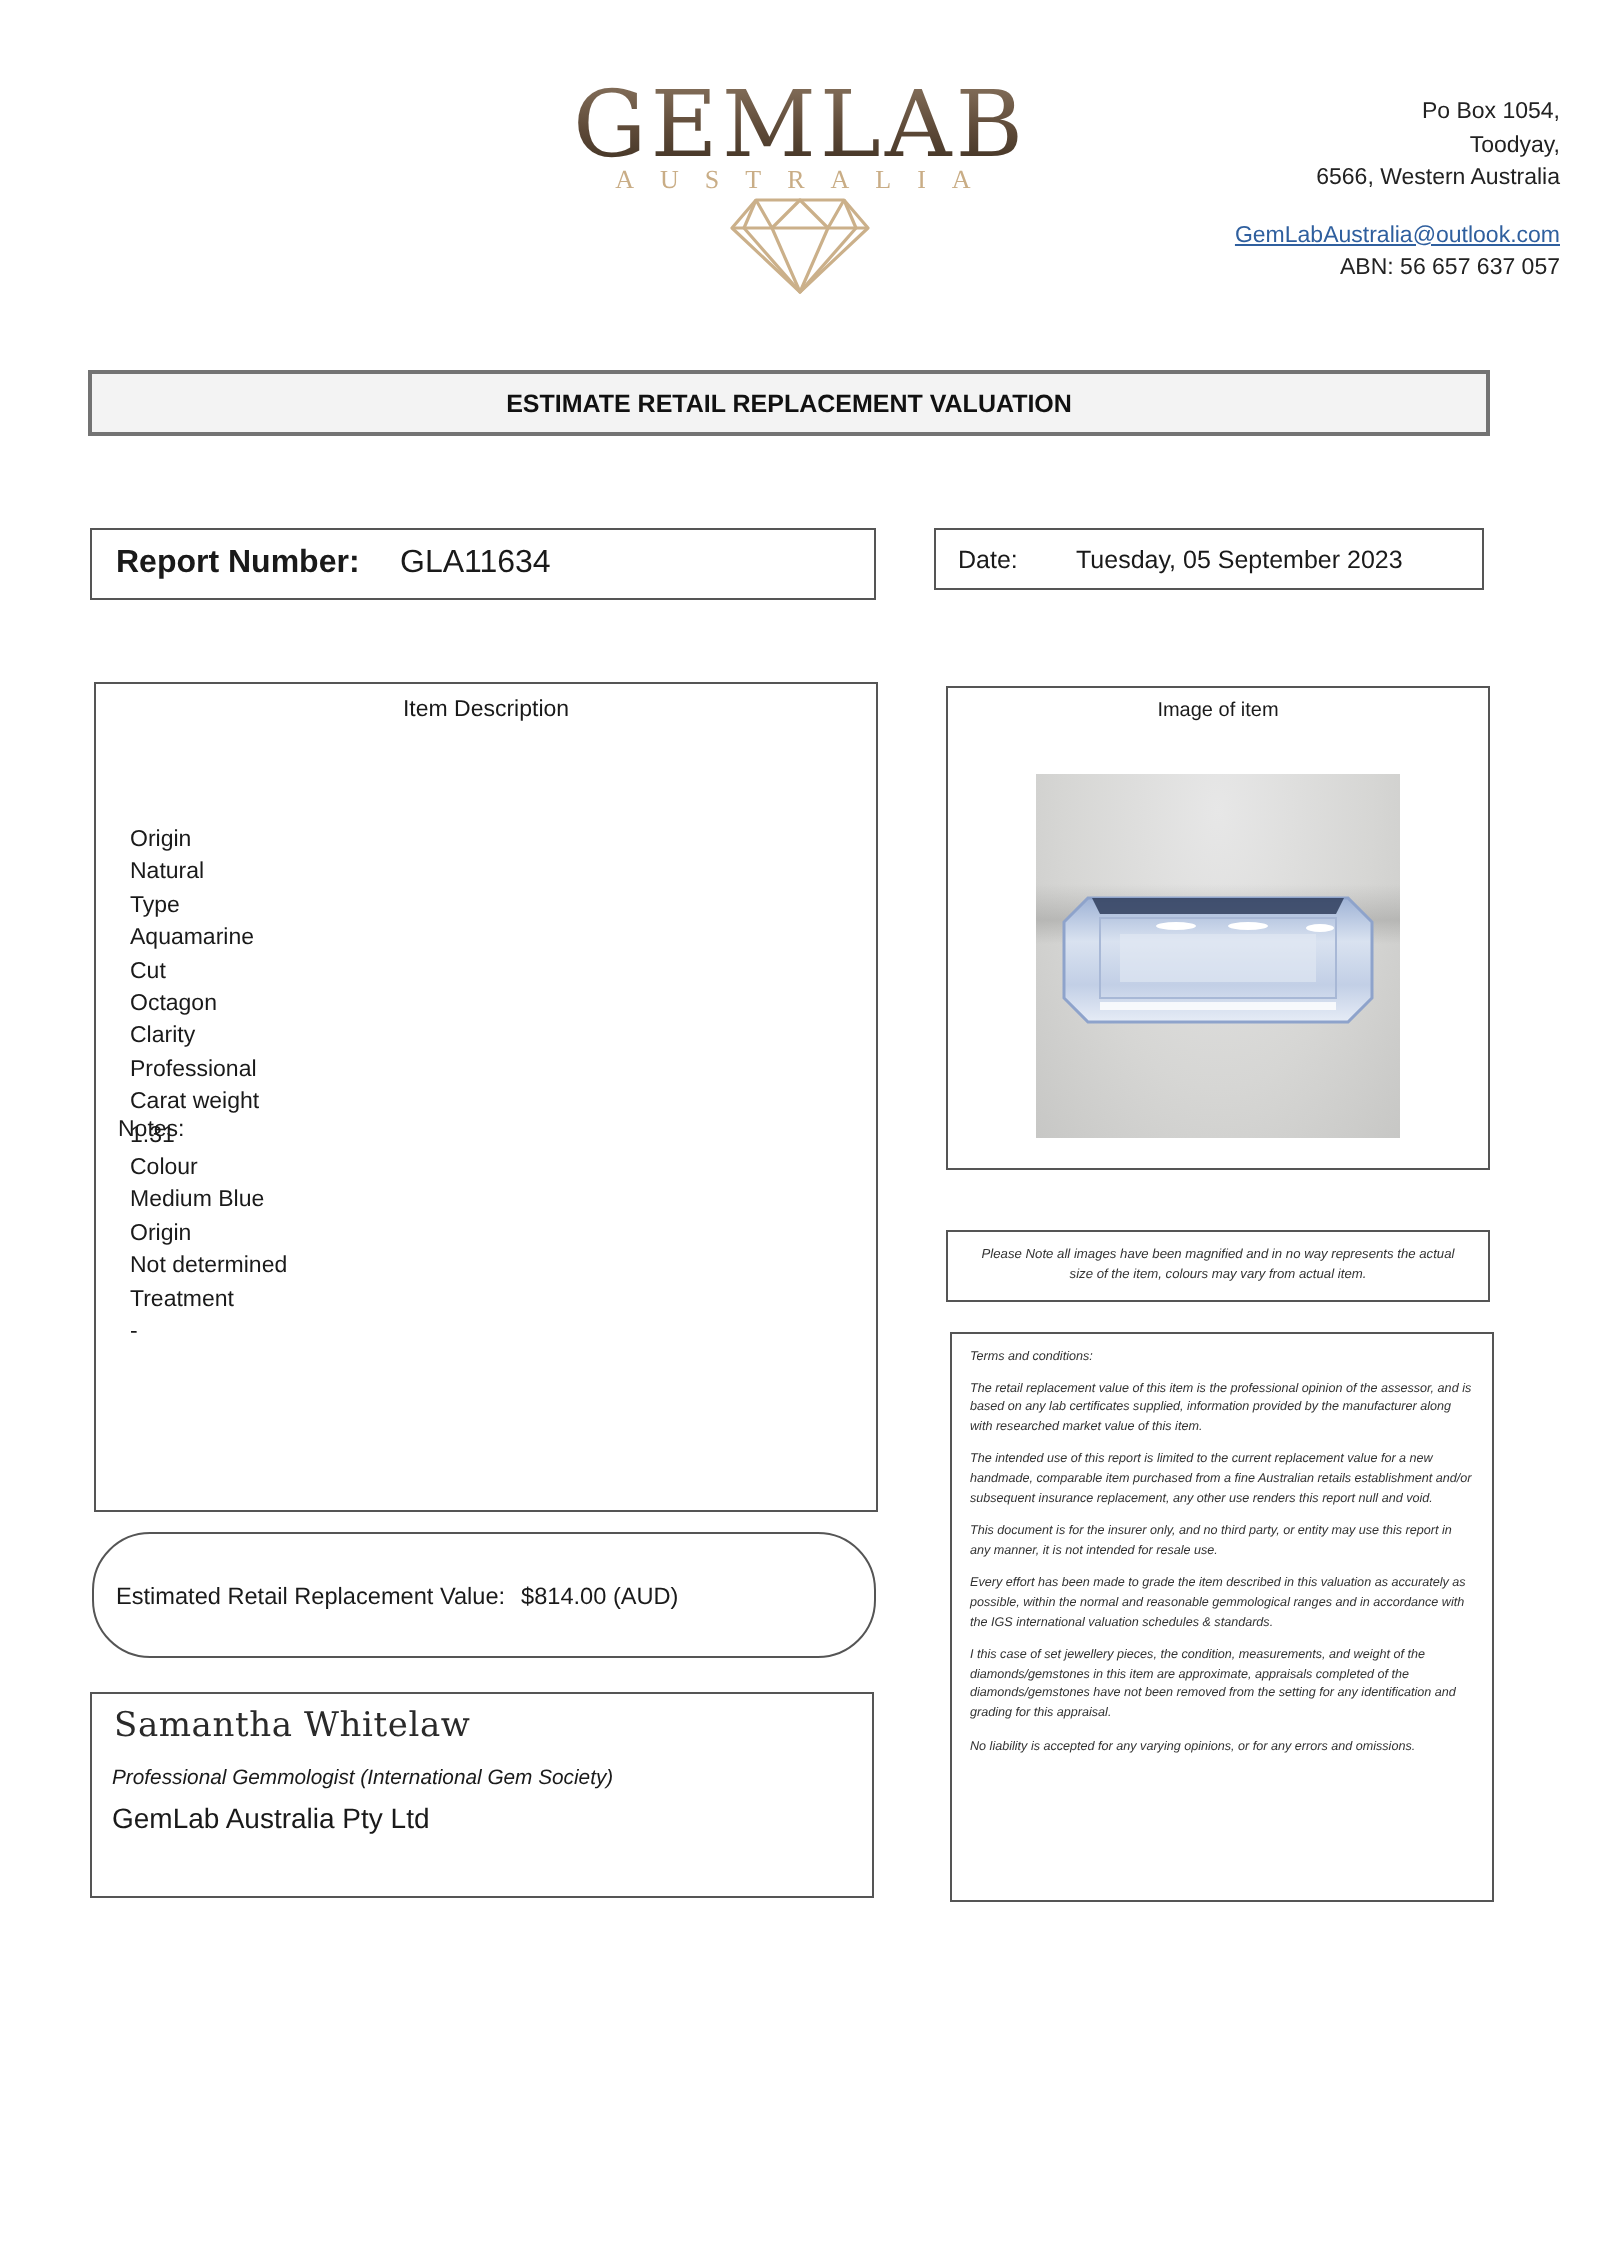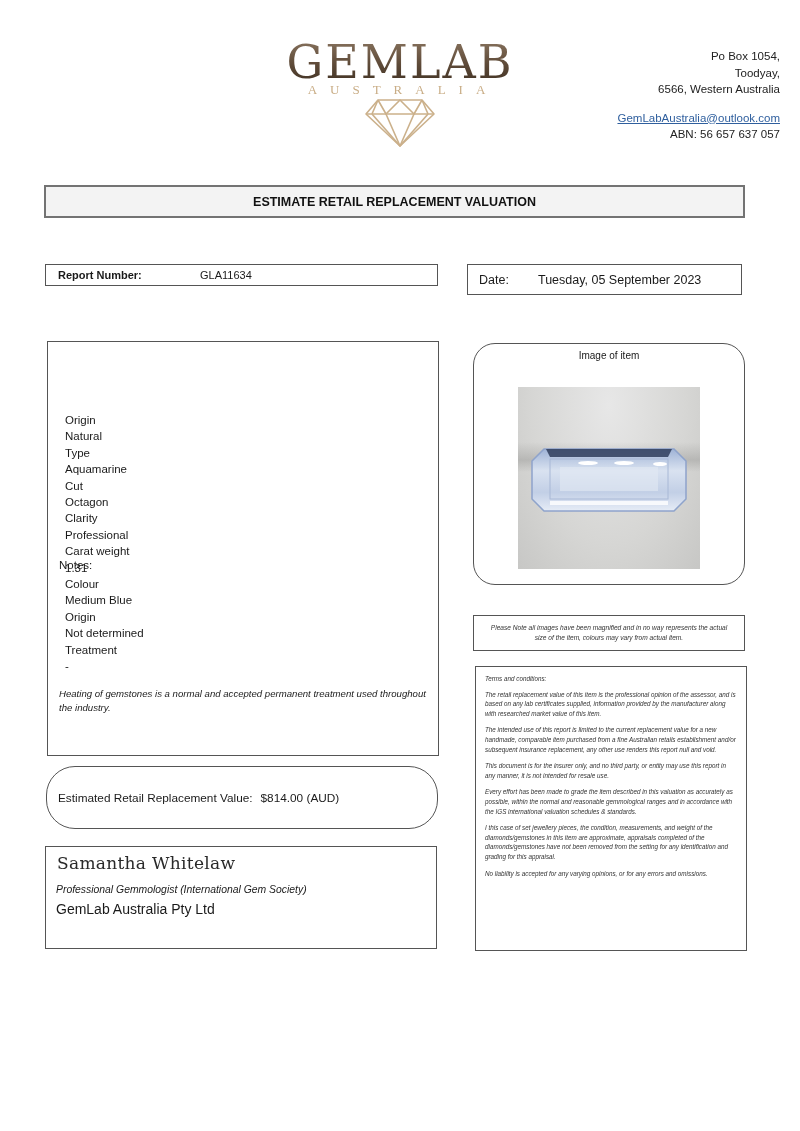--- a/index.html
+++ b/index.html
@@ -37,42 +37,42 @@
     position: absolute; border: 1.5px solid #555; background: #fff; box-sizing: border-box;
   }
 
   #title-box {
     left: 44px; top: 185px; width: 701px; height: 33px;
     background: #f3f3f3; border: 2px solid #737373;
     display: flex; align-items: center; justify-content: center;
     font-weight: bold; font-size: 12.5px; color: #111;
   }
 
-  #report-box { left: 45px; top: 264px; width: 393px; height: 22px; display: flex; align-items: center; font-size: 11px; }
+  #report-box { left: 45px; top: 264px; width: 393px; height: 36px; display: flex; align-items: center; font-size: 16px; }
   #report-box .lbl { font-weight: bold; margin-left: 12px; width: 142px; }
   #date-box { left: 467px; top: 264px; width: 275px; height: 31px; display: flex; align-items: center; font-size: 12.5px; }
   #date-box .lbl { margin-left: 11px; width: 59px; }
 
   #desc-box { left: 47px; top: 341px; width: 392px; height: 415px; }
   #desc-box .heading { position: absolute; top: 7px; left: 0; width: 100%; text-align: center; font-size: 11.5px; }
   #desc-table { position: absolute; left: 17px; top: 70px; font-size: 11.5px; line-height: 16.4px; }
   #desc-table .row { display: flex; flex-direction: column; }
   #desc-table .k { width: 120px; }
   #notes-label { position: absolute; left: 11px; top: 217px; font-size: 11.5px; }
   #heat-note { position: absolute; left: 11px; top: 345px; width: 370px; font-size: 9.6px; line-height: 14px; font-style: italic; }
 
   #value-box { left: 46px; top: 766px; width: 392px; height: 63px; display: flex; align-items: center; font-size: 11.8px; border-radius: 29px; }
   #value-box .lbl { margin-left: 11px; margin-right: 8px; }
 
   #sig-box { left: 45px; top: 846px; width: 392px; height: 103px; }
   #signature { position: absolute; left: 11px; top: 6px; font-family: "DejaVu Serif", "Liberation Serif", serif; font-size: 17px; color: #2a2a2a; letter-spacing: 0.3px; }
   #sig-role { position: absolute; left: 10px; top: 37px; font-size: 10.4px; font-style: italic; }
   #sig-company { position: absolute; left: 10px; top: 54px; font-size: 14px; }
 
-  #image-box { left: 473px; top: 343px; width: 272px; height: 242px; border-radius: 22px; }
+  #image-box { left: 473px; top: 343px; width: 272px; height: 242px; }
   #image-box .heading { position: absolute; top: 6px; width: 100%; text-align: center; font-size: 10px; }
   #photo {
     position: absolute; left: 44px; top: 43px; width: 182px; height: 182px;
     background:
       radial-gradient(ellipse at 50% 10%, #e7e7e7 0%, #d6d6d4 60%, #c7c7c5 100%);
     overflow: hidden;
   }
   #photo .fold { position: absolute; left: 0; top: 55px; width: 100%; height: 30px; background: linear-gradient(180deg, rgba(170,170,168,0) 0%, rgba(150,150,148,0.45) 60%, rgba(170,170,168,0) 100%); }
   #photo svg { position: absolute; left: 12px; top: 60px; }
 
@@ -119,20 +119,21 @@
   <span class="lbl">Report Number:</span>
   <span>GLA11634</span>
 </div>
 
 <div id="date-box" class="box">
   <span class="lbl">Date:</span>
   <span>Tuesday, 05 September 2023</span>
 </div>
 
 <div id="desc-box" class="box">
+  <div class="heading">Item Description</div>
   <div id="desc-table">
     <div class="row">
         <span class="k">Origin</span>
         <span>Natural</span>
       </div>
     <div class="row">
         <span class="k">Type</span>
         <span>Aquamarine</span>
       </div>
     <div class="row">
@@ -154,21 +155,20 @@
     <div class="row">
         <span class="k">Origin</span>
         <span>Not determined</span>
       </div>
     <div class="row">
         <span class="k">Treatment</span>
         <span>-</span>
       </div>
   </div>
   <div id="notes-label">Notes:</div>
-  <div id="heat-note">Heating of gemstones is a normal and accepted permanent treatment used throughout the industry.</div>
 </div>
 
 <div id="value-box" class="box">
   <span class="lbl">Estimated Retail Replacement Value:</span>
   <span>$814.00 (AUD)</span>
 </div>
 
 <div id="sig-box" class="box">
   <div id="signature">Samantha Whitelaw</div>
   <div id="sig-role">Professional Gemmologist (International Gem Society)</div>

